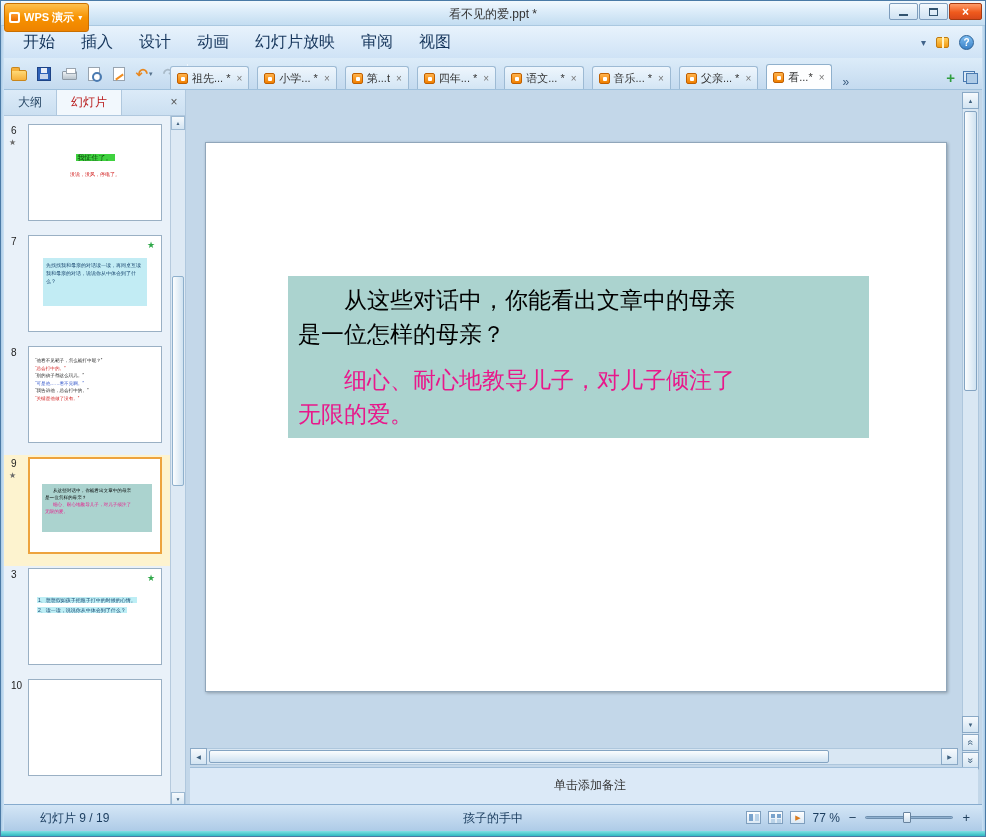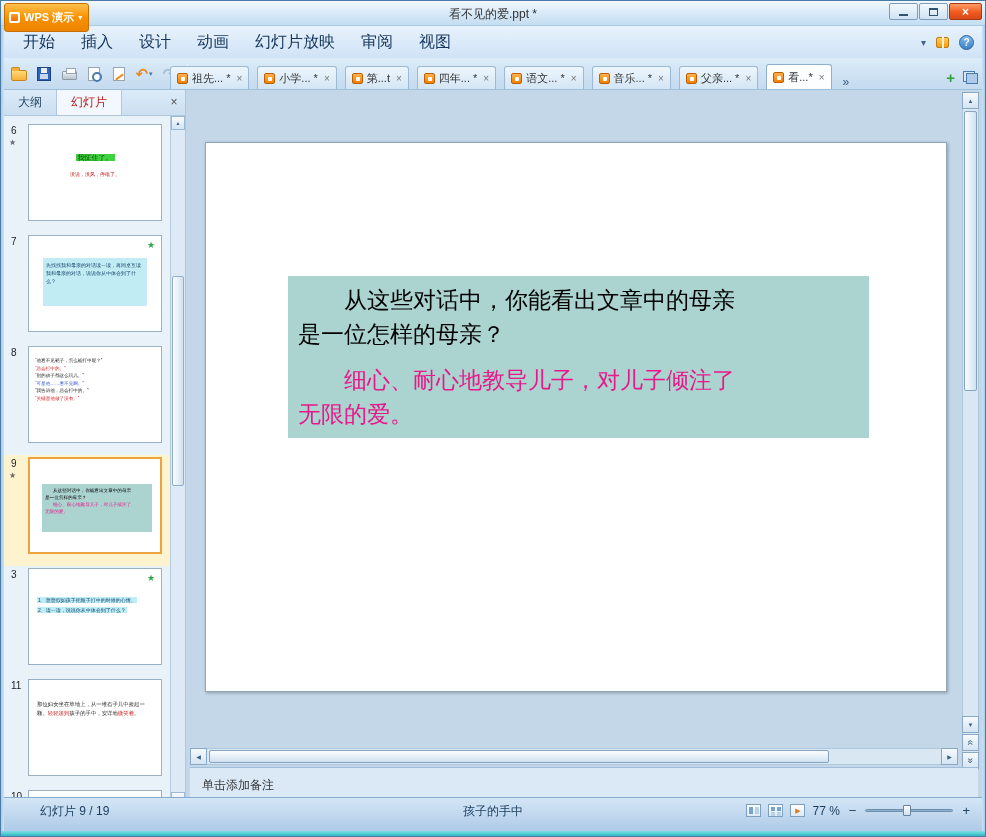--- a/index.html
+++ b/index.html
@@ -166,24 +166,24 @@
     border:1px solid #aec7dd; }
   .hbtn { position:absolute; top:-1px; width:17px; height:17px; border:1px solid #8aa9c6;
     background:linear-gradient(#f6fafd,#d3e4f2); display:flex; align-items:center; justify-content:center;
     font-size:6px; color:#3f617f; }
   .hs-left { left:-1px; } .hs-right { right:-1px; }
   .hs-thumb { position:absolute; top:1px; bottom:1px; left:18px; width:620px;
     background:linear-gradient(#fbfdfe,#cfe2f1); border:1px solid #84a4c2; border-radius:2px; }
 
   .notes { position:absolute; left:4px; right:4px; top:677px; bottom:0; background:#dbe9f7;
     border-top:1px solid #9fbdd8; }
-  .notes-text { padding:9px 0 0 12px; font-size:12px; color:#333; }
-
-  
-  .statusbar { position:absolute; left:4px; right:4px; bottom:6px; height:34px;
+  .notes-text { padding:9px 0 0 12px; font-size:12px; color:#333;text-align:center; }
+
+  
+  .statusbar { position:absolute; left:4px; right:4px; bottom:6px; height:27px;
     background:linear-gradient(#d4e6f6,#aecbe7); border-top:1px solid #86abce;
     font-size:12px; color:#1a3c5e; z-index:30; }
   .sb-left { position:absolute; left:36px; top:5px; }
   .sb-center { position:absolute; left:50%; top:5px; transform:translateX(-50%); }
   .sb-right { position:absolute; right:10px; top:0; height:25px; display:flex; align-items:center; gap:7px; }
   .vicon { width:15px; height:13px; border:1px solid #7f9fbe; background:linear-gradient(#fff,#dce9f5); position:relative; }
   .vicon-normal::before { content:""; position:absolute; left:2px; top:2px; width:4px; height:7px; background:#7aa3cc; }
   .vicon-normal::after { content:""; position:absolute; left:8px; top:2px; width:4px; height:7px; background:#b9d2e8; }
   .vicon-sorter::before { content:""; position:absolute; left:2px; top:2px; width:4px; height:4px;
     background:#7aa3cc; box-shadow:6px 0 0 #7aa3cc, 0 5px 0 #b9d2e8, 6px 5px 0 #b9d2e8; }
@@ -375,26 +375,20 @@
       <span class="tnum">3</span>
       <div class="thumb">
         <span class="green-star">★</span>
         <div class="t10-lines">
           <div><span class="hl-cyan">1、想想假如孩子把瓶子打中的时候的心情。</span></div>
           <div><span class="hl-cyan">2、读一读，说说你从中体会到了什么？</span></div>
         </div>
       </div>
     </div>
 
-    <div class="trow">
-      <span class="tnum">11</span>
-      <div class="thumb">
-        <div class="t11-text"><span>那位妇女坐在草地上，从一堆石子儿中捡起一颗。</span><span class="red">轻轻递到</span><span>孩子的手中，安详地</span><span class="red">微笑着</span><span>。</span></div>
-      </div>
-    </div>
 
     <div class="trow">
       <span class="tnum">10</span>
       <div class="thumb"></div>
     </div>
 
   </div>
 
   <div class="thumb-scroll">
     <div class="tsc-btn tsc-up">▲</div>

